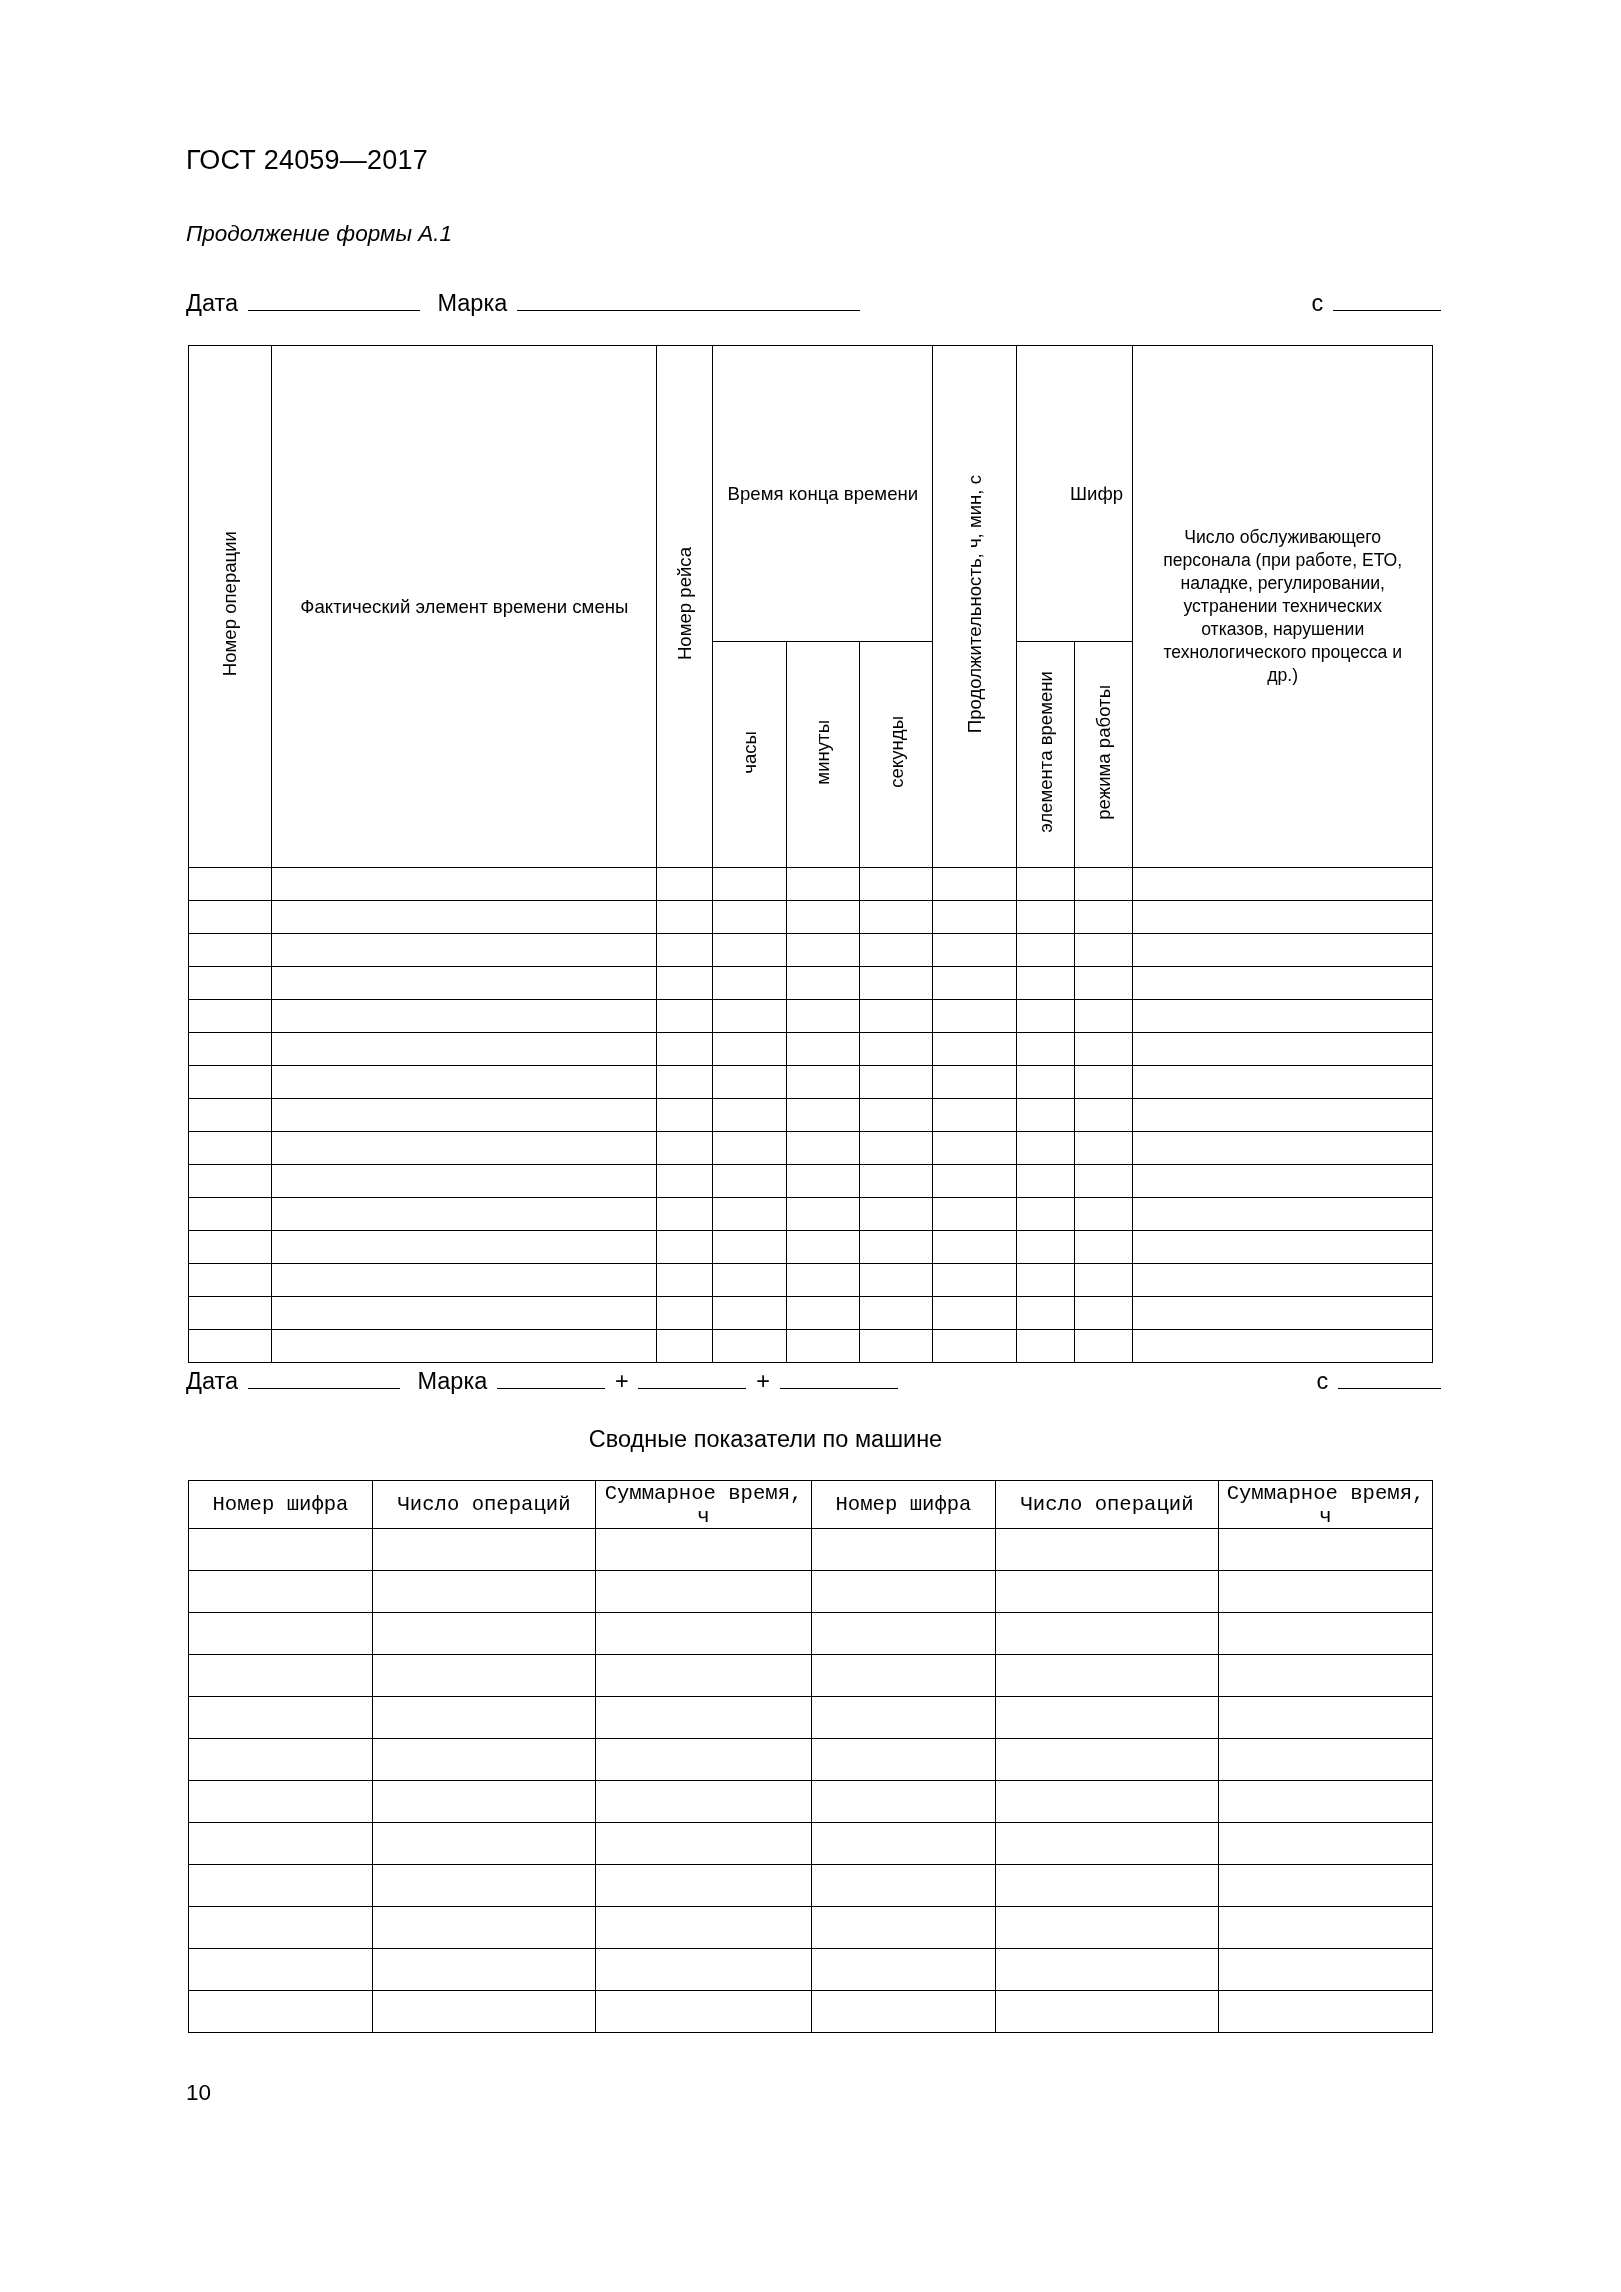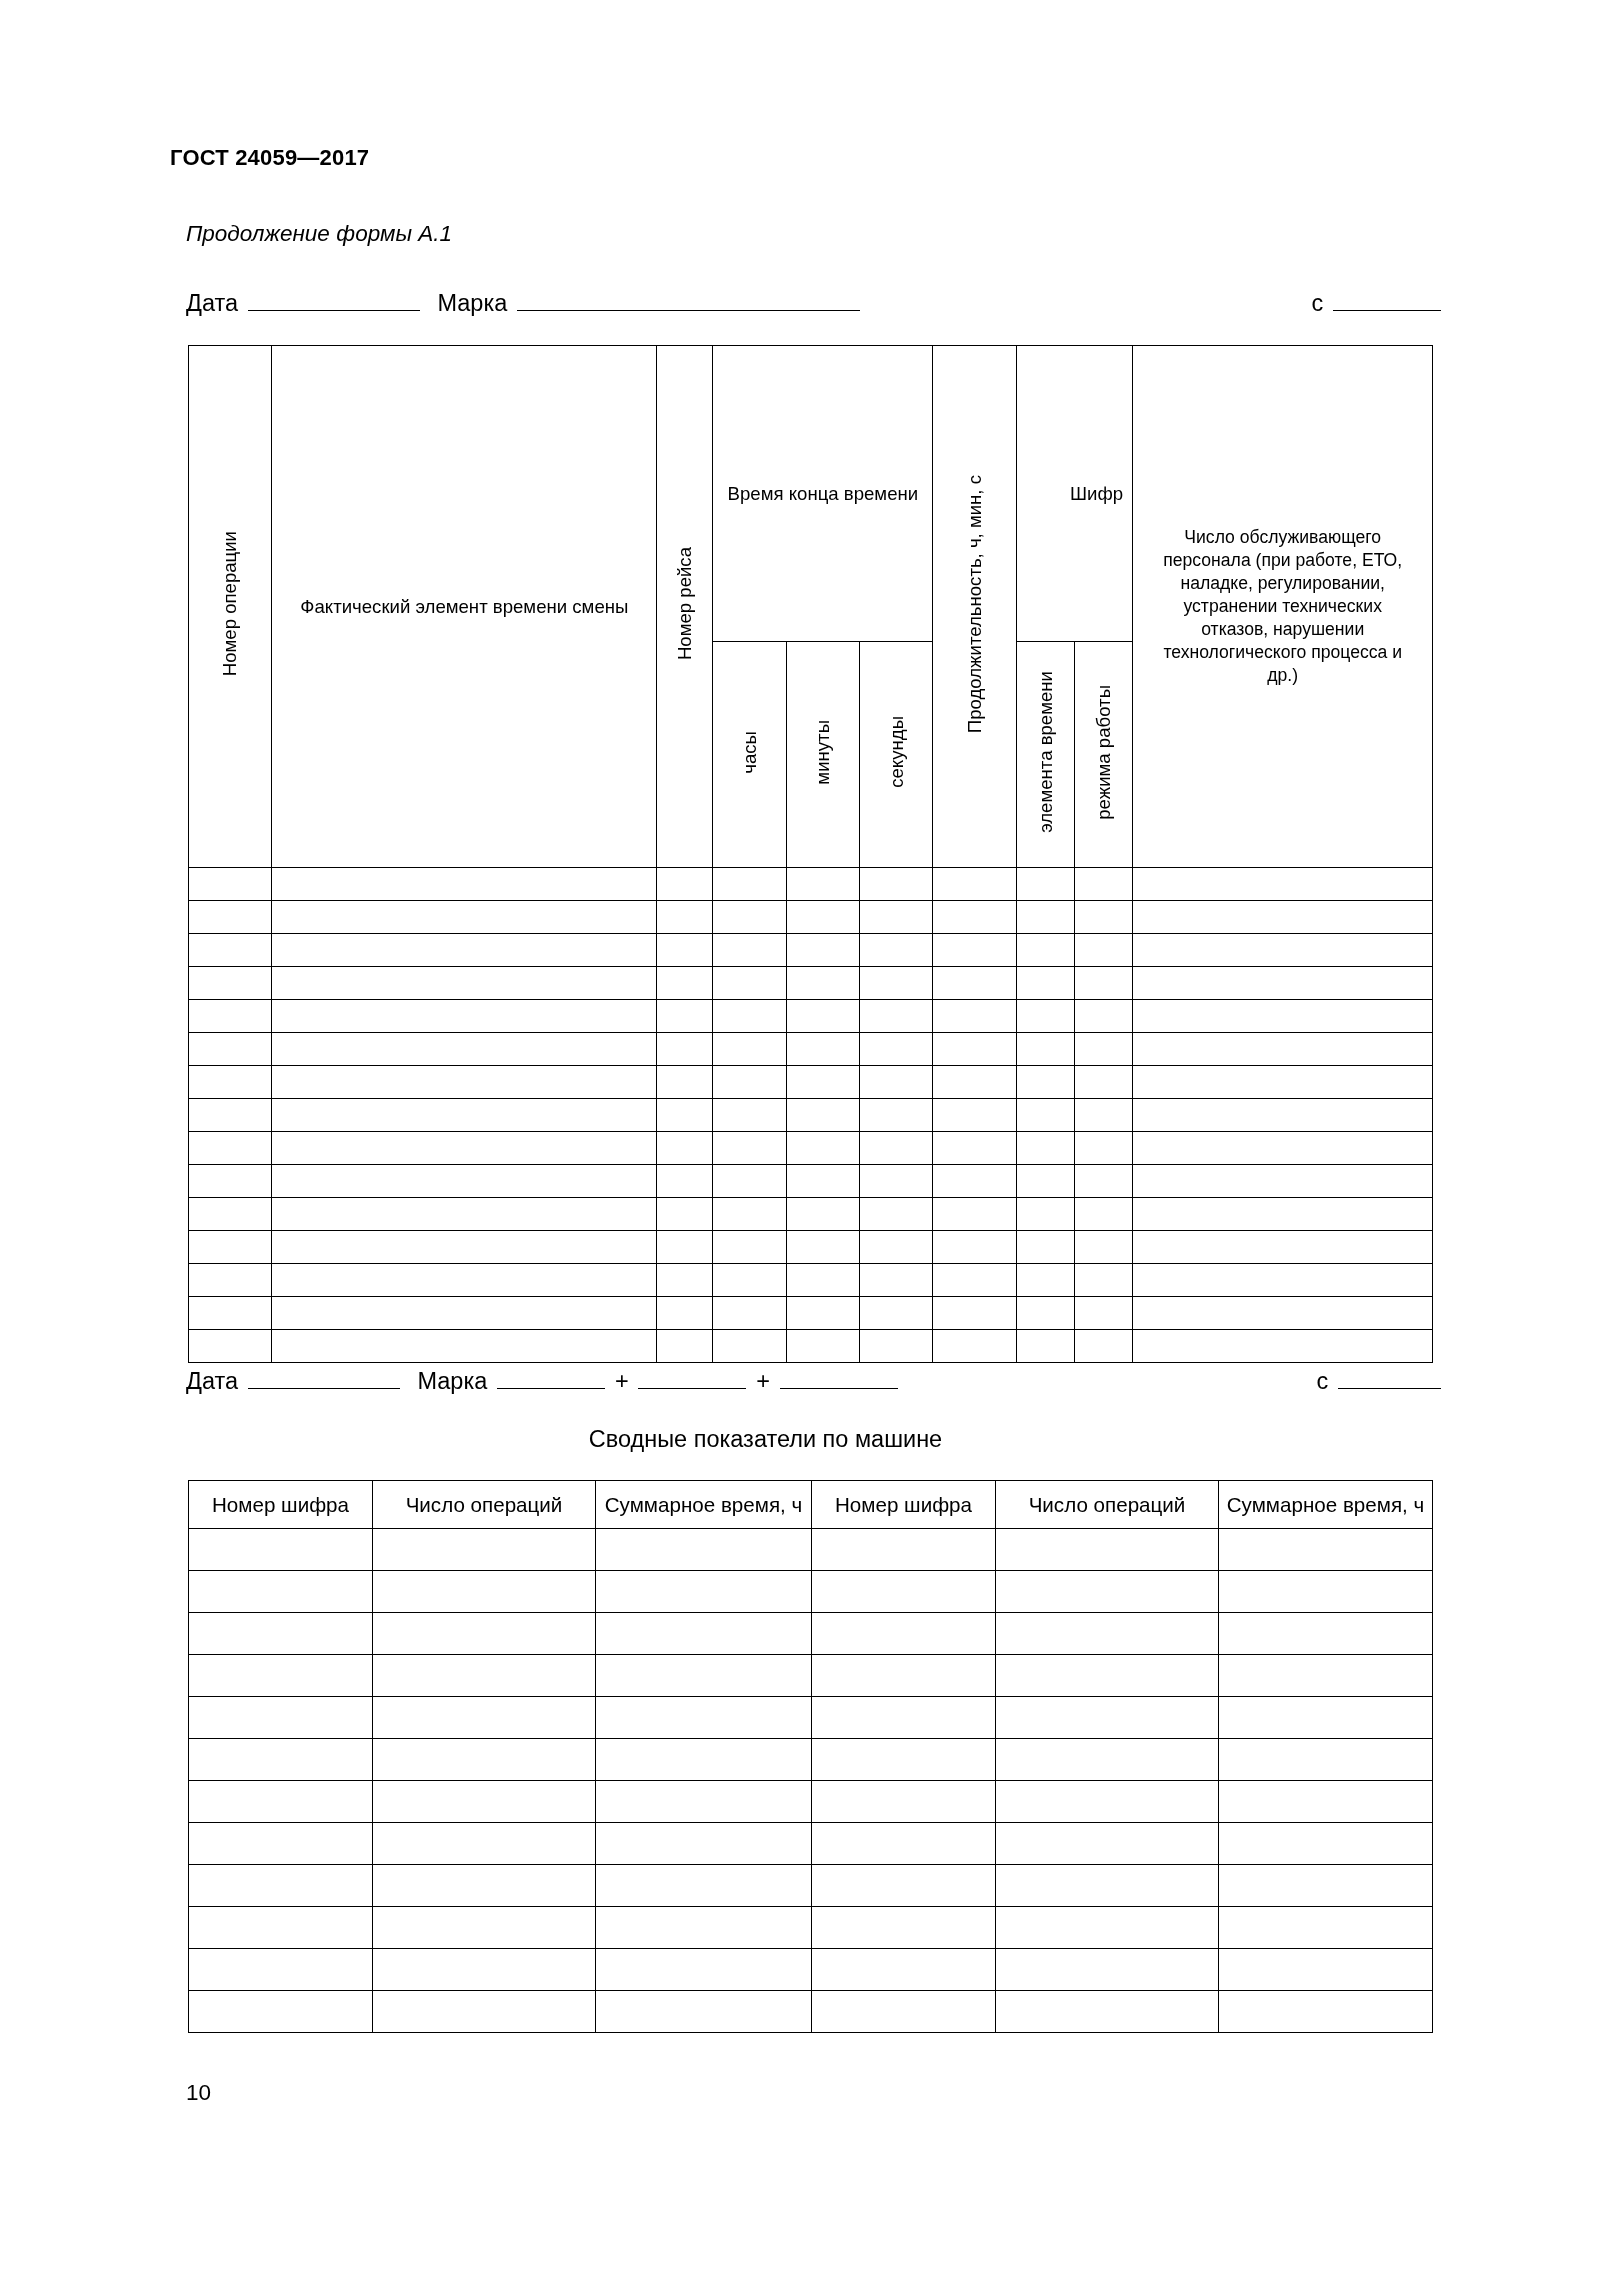--- a/index.html
+++ b/index.html
@@ -19,24 +19,24 @@
     position: absolute;
     left: 0; top: 0;
     width: 1621px;
     height: 2293px;
     box-sizing: border-box;
     padding: 0;
   }
 
   .std-header {
     position: absolute;
-    left: 170px;
+    left: 186px;
     top: 145px;
-    font-size: 22px;
-    font-weight: bold;
+    font-size: 27px;
+    font-weight: normal;
     letter-spacing: 0.2px;
   }
 
   .form-cont {
     position: absolute;
     left: 186px;
     top: 221px;
     font-size: 22.5px;
     font-style: italic;
   }
@@ -124,20 +124,21 @@
     width: 1531px;
     text-align: center;
     font-size: 23.5px;
   }
 
   #summary-table {
     position: absolute;
     left: 188px;
     top: 1480px;
     width: 1245px;
+    font-family: Liberation Mono, monospace;
   }
   #summary-table td {
     height: 41px;
     font-size: 20.6px;
   }
   #summary-table td.sum-hdr {
     height: 47px;
   }
 
   .page-num {

